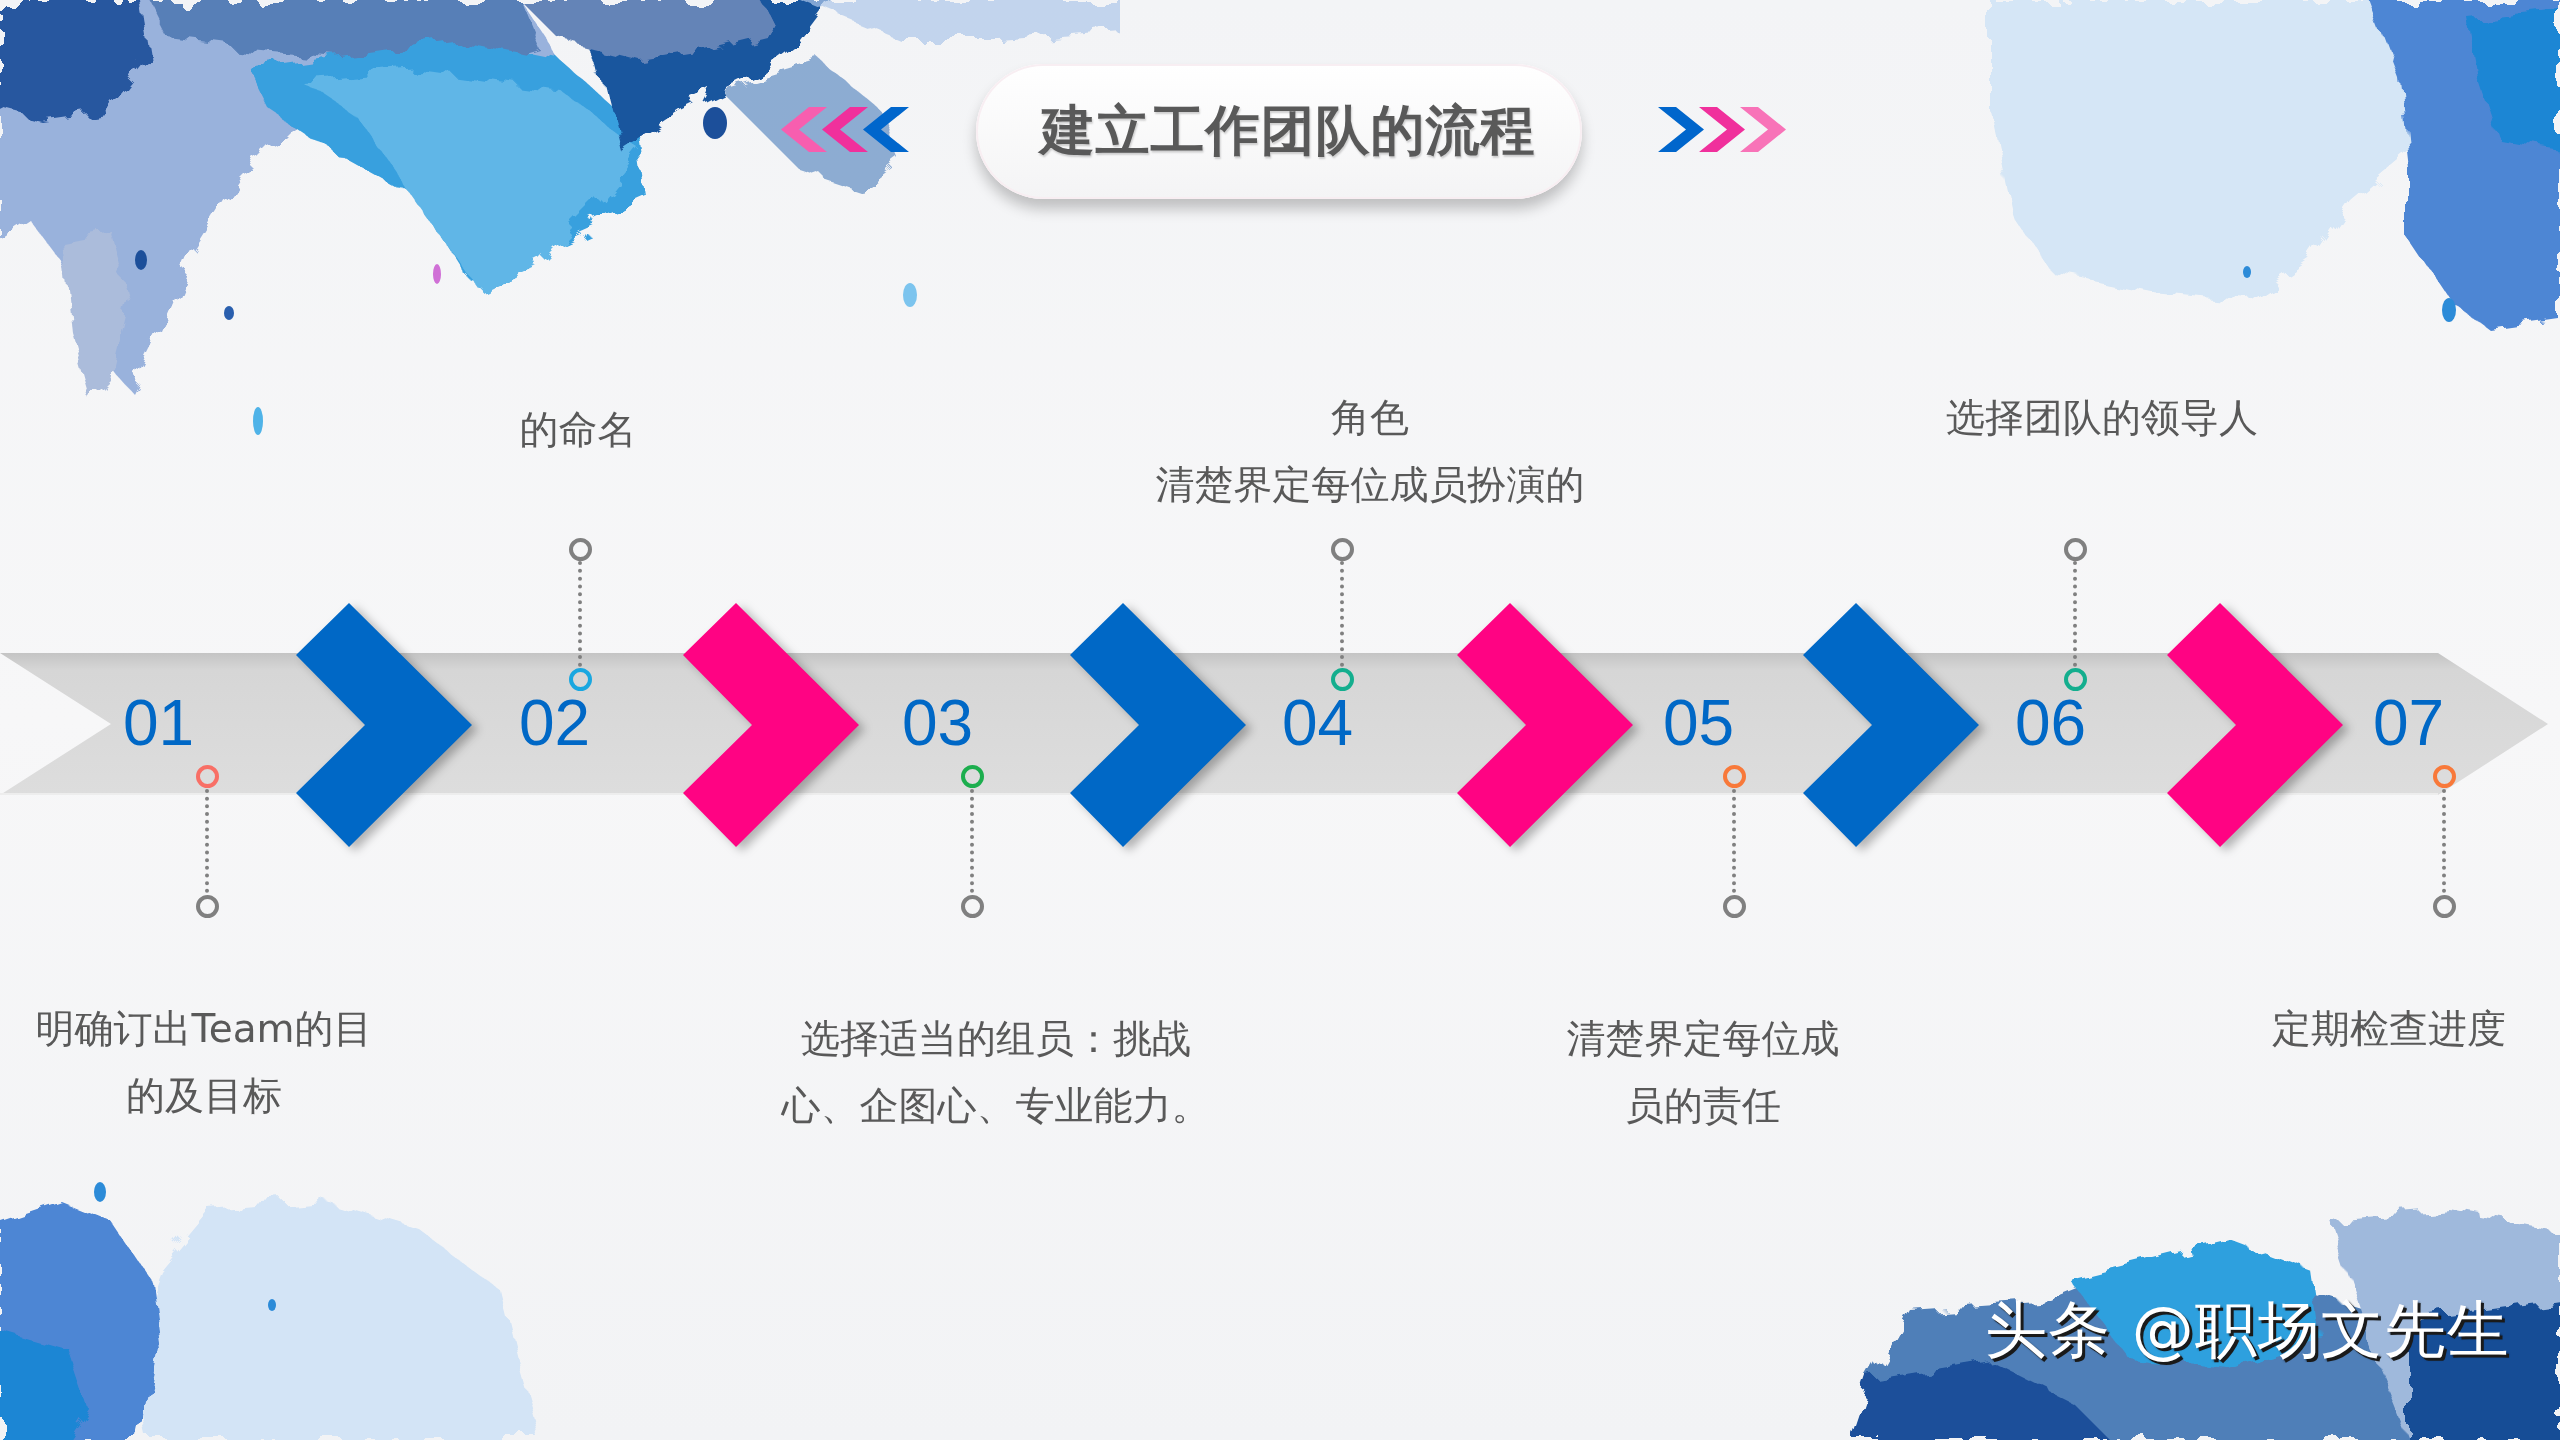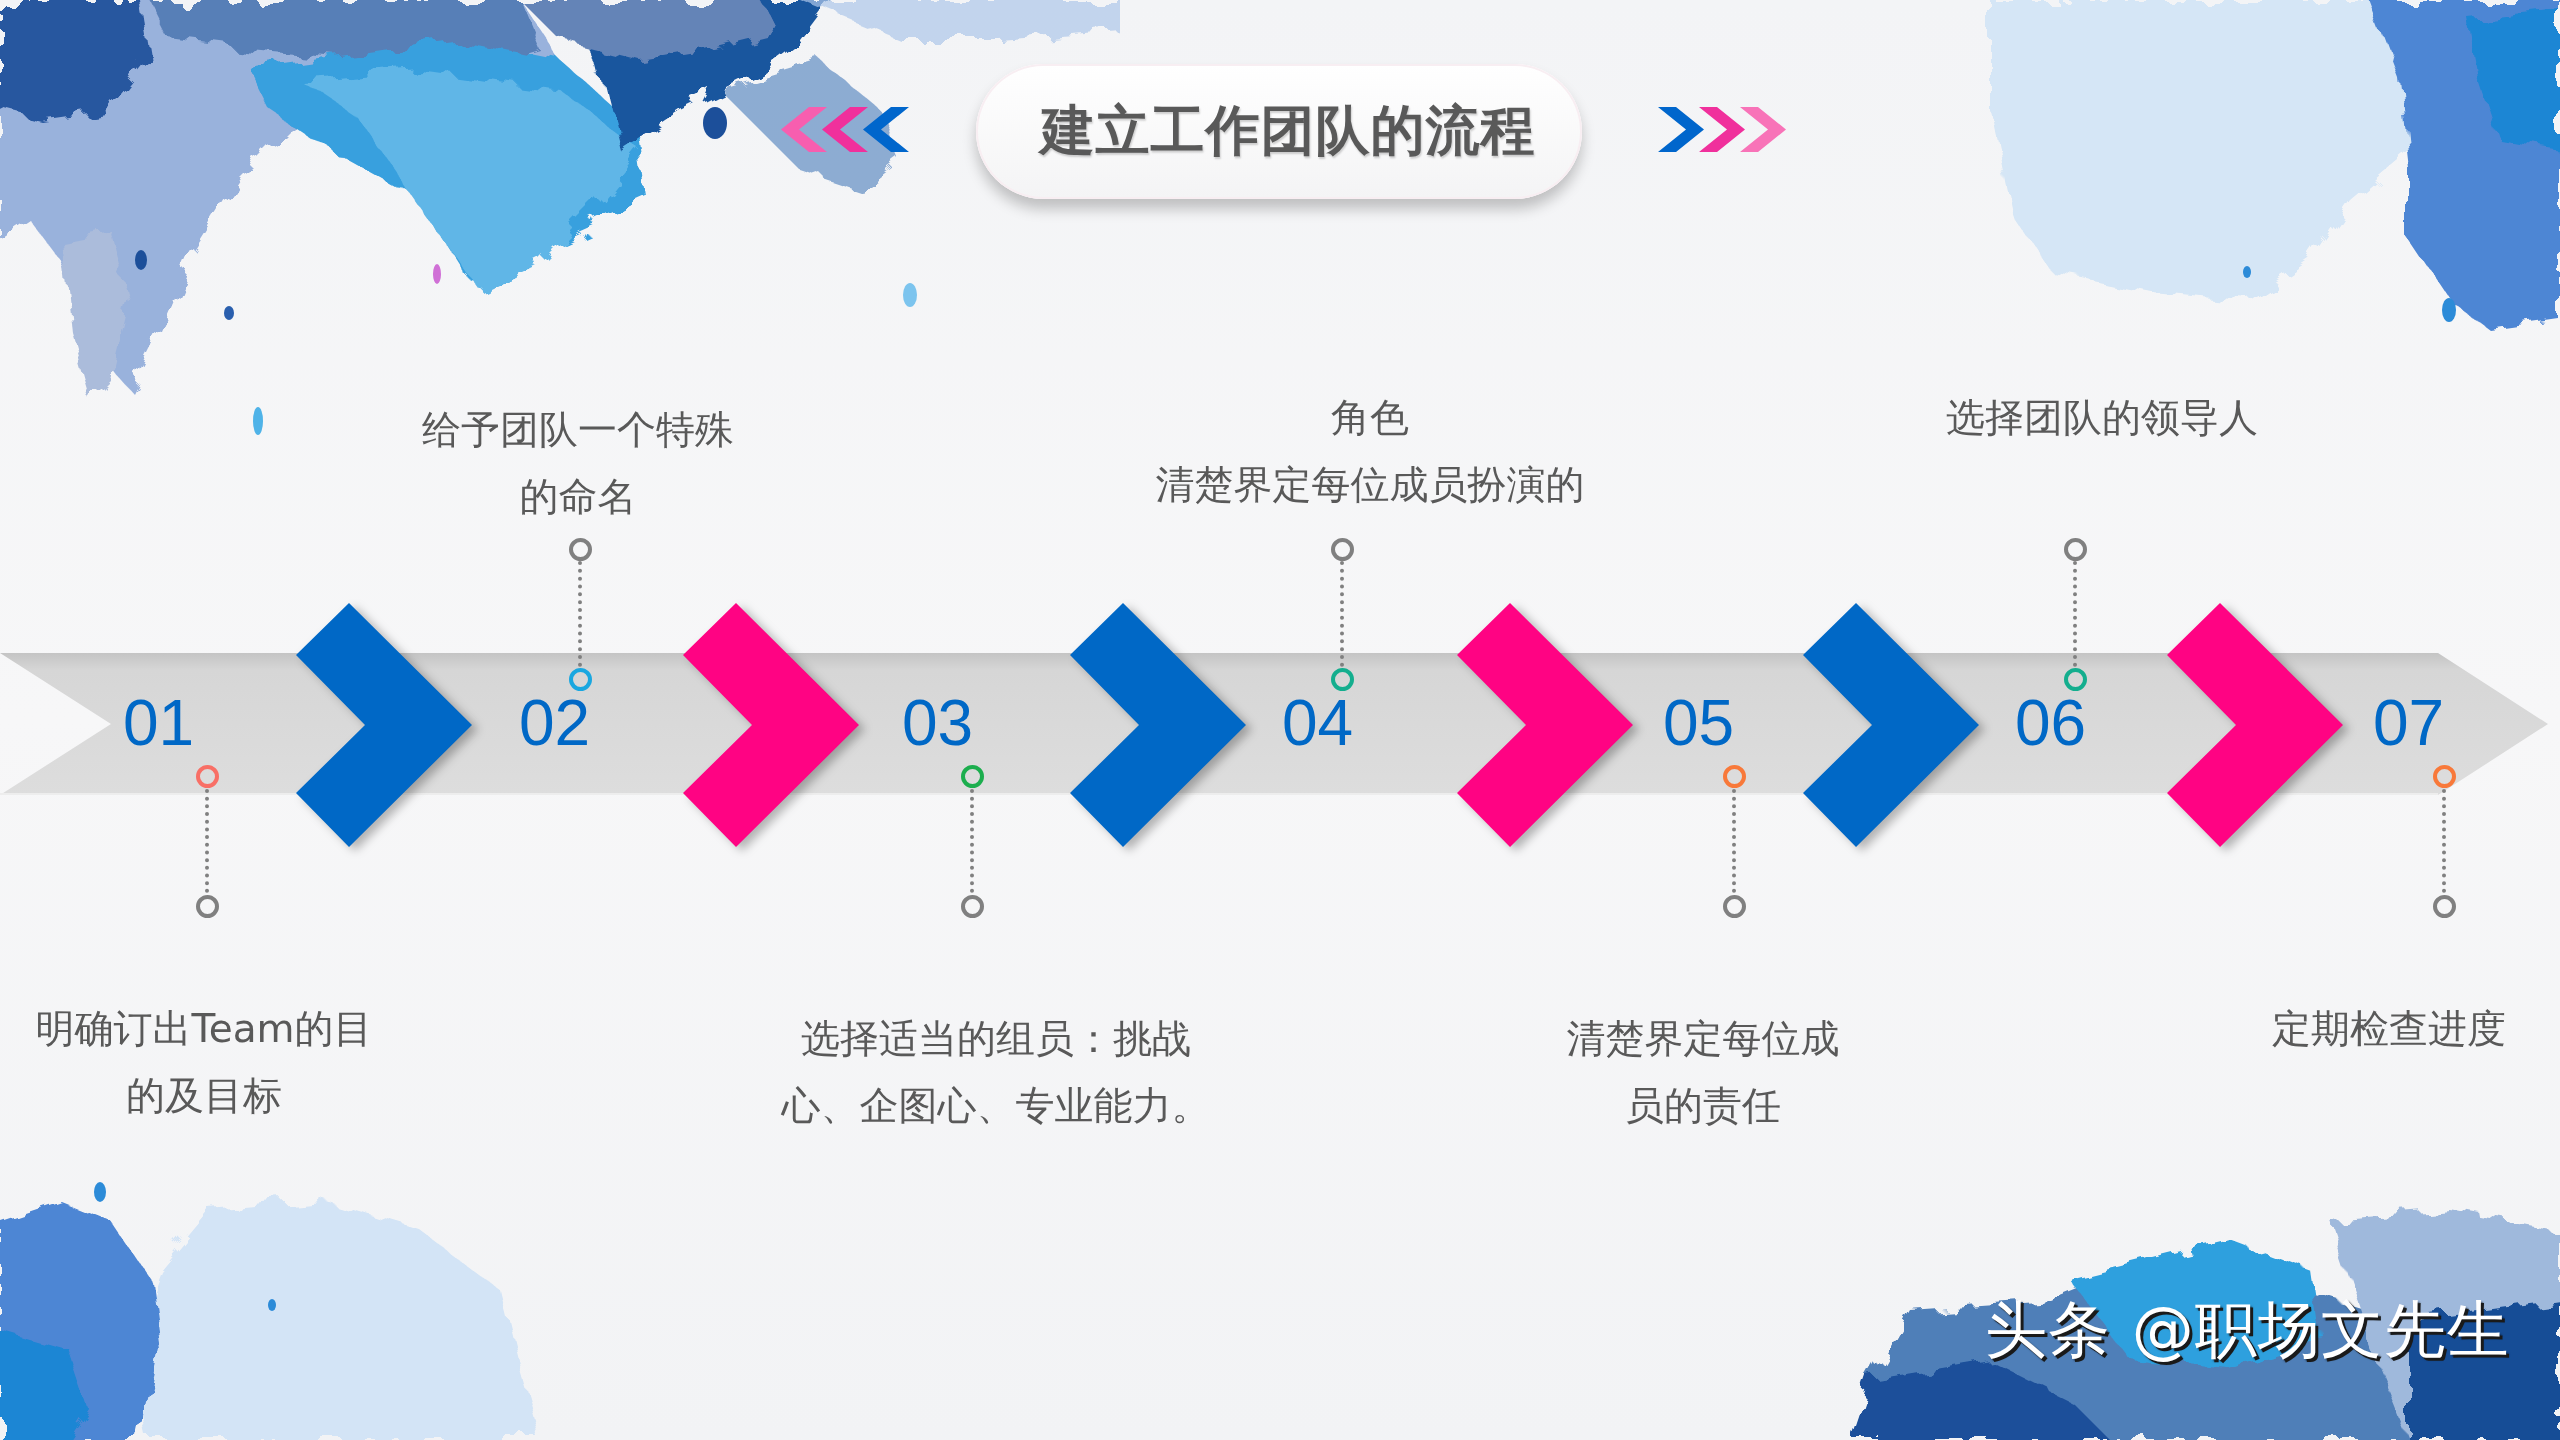--- a/index.html
+++ b/index.html
@@ -220,21 +220,20 @@
 
 <div class="dots" style="left:2444px;top:789px;height:104px"></div>
 <div class="ring" style="left:2444px;top:776px;border-color:#F8793A"></div>
 <div class="ring" style="left:2444px;top:906px"></div>
 
 <div class="desc" style="left:204px;top:995px">
   <span>明确订出Team的目</span>
   <span>的及目标</span>
 </div>
 <div class="desc" style="left:578px;top:396px">
-  <span>给予团队一个特殊</span>
   <span>的命名</span>
 </div>
 <div class="desc" style="left:996px;top:1005px">
   <span>选择适当的组员：挑战</span>
   <span>心、企图心、专业能力。</span>
 </div>
 <div class="desc" style="left:1370px;top:384px">
   <span>角色</span>
   <span>清楚界定每位成员扮演的</span>
 </div>

